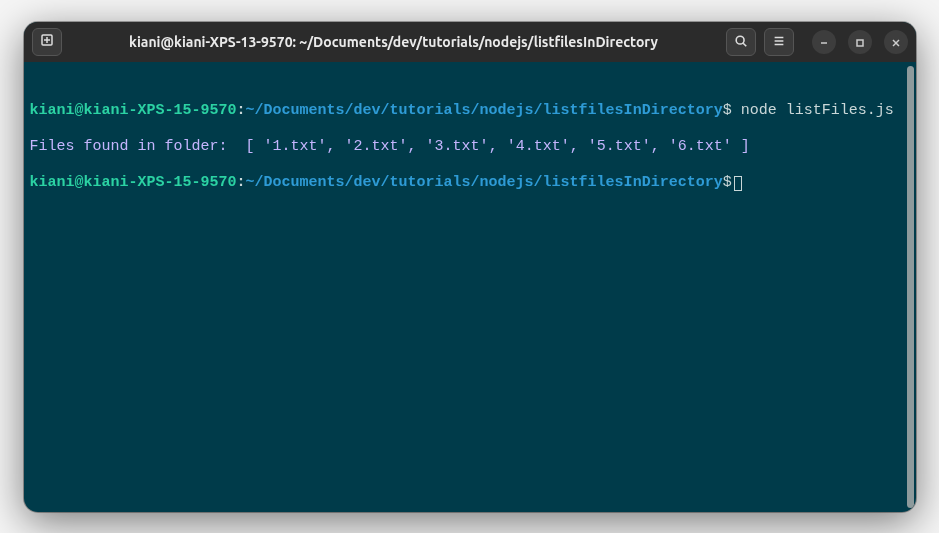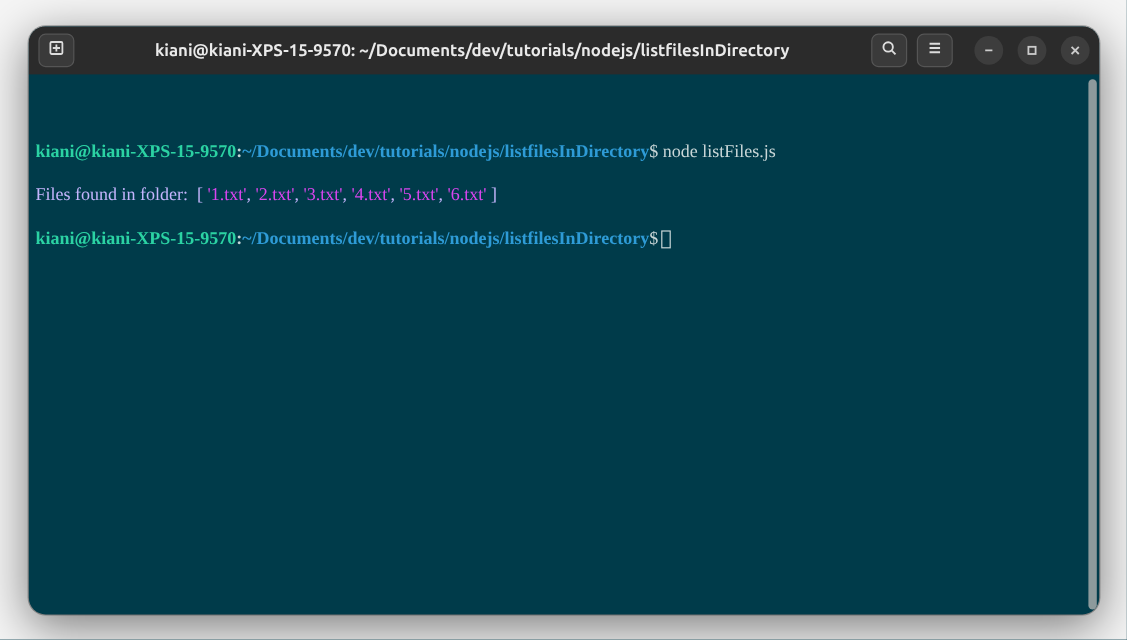--- a/index.html
+++ b/index.html
@@ -82,22 +82,22 @@
       border-radius: 50%;
       background: #3d3d3d;
       display: flex;
       align-items: center;
       justify-content: center;
       color: #ccc;
     }
     .win-btn svg { width: 10px; height: 10px; }
     .terminal-body {
       flex: 1;
-      padding: 20px 6px;
-      font-family: Liberation Serif, serif;
+      padding: 4px 6px;
+      font-family: Liberation Mono, monospace;
       font-size: 15px;
       line-height: 1.2;
       overflow: hidden;
       white-space: pre;
       color: #c9d7d8;
       position: relative;
     }
     .scrollbar {
       position: absolute;
       right: 2px;
@@ -106,21 +106,21 @@
       width: 7px;
       background: #8d9a9c;
       border-radius: 4px;
     }
     .user { color: #2bd2a3; font-weight: bold; }
     .colon { color: #c9d7d8; font-weight: bold; }
     .path { color: #2e9bd6; font-weight: bold; }
     .dollar { color: #c9d7d8; }
     .cmd { color: #c9d7d8; }
     .out { color: #c4b5fd; }
-    .str { color: #d946ef; margin-top: 28px; }
+    .str { color: #c4b5fd; margin-top: 28px; }
     .cursor {
       display: inline-block;
       width: 8px;
       height: 15px;
       border: 1px solid #c9d7d8;
       vertical-align: text-bottom;
       margin-left: 2px;
     }
     .line { display: block; }
   </style>
@@ -133,21 +133,21 @@
       <div class="newtab-btn">
         <span>
           <svg width="16" height="16" viewBox="0 0 16 16" fill="none" stroke="currentColor" stroke-width="1.5">
             <rect x="3" y="3" width="10" height="10" rx="1"></rect>
             <line x1="8" y1="5" x2="8" y2="11"></line>
             <line x1="5" y1="8" x2="11" y2="8"></line>
           </svg>
         </span>
       </div>
     </div>
-    <div class="title">kiani@kiani-XPS-15-9570: ~/Documents/dev/tutorials/nodejs/listfilesInDirectory</div>
+    <div class="title">kiani@kiani-XPS-13-9570: ~/Documents/dev/tutorials/nodejs/listfilesInDirectory</div>
     <div class="titlebar-right">
       <div class="square-btn">
         <span>
           <svg width="14" height="14" viewBox="0 0 16 16" fill="none" stroke="currentColor" stroke-width="1.8">
             <circle cx="7" cy="7" r="4.5"></circle>
             <line x1="10.5" y1="10.5" x2="14" y2="14"></line>
           </svg>
         </span>
       </div>
       <div class="square-btn">

